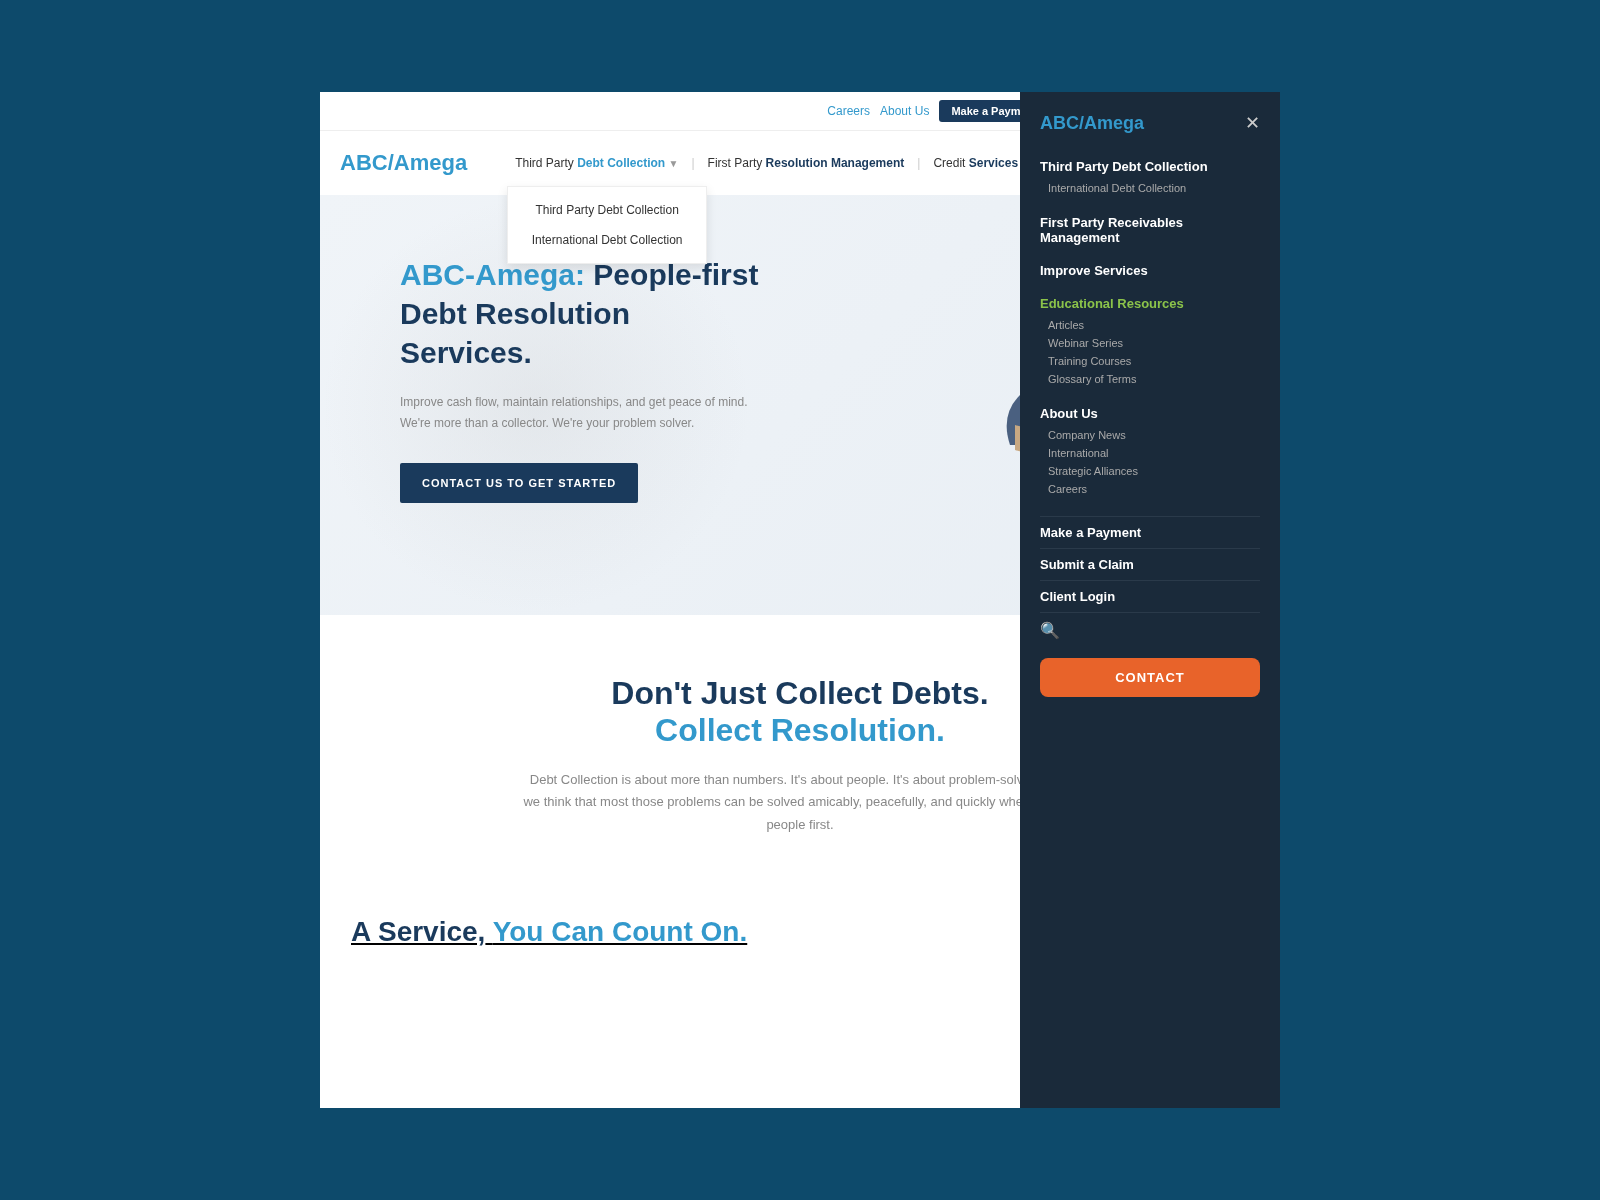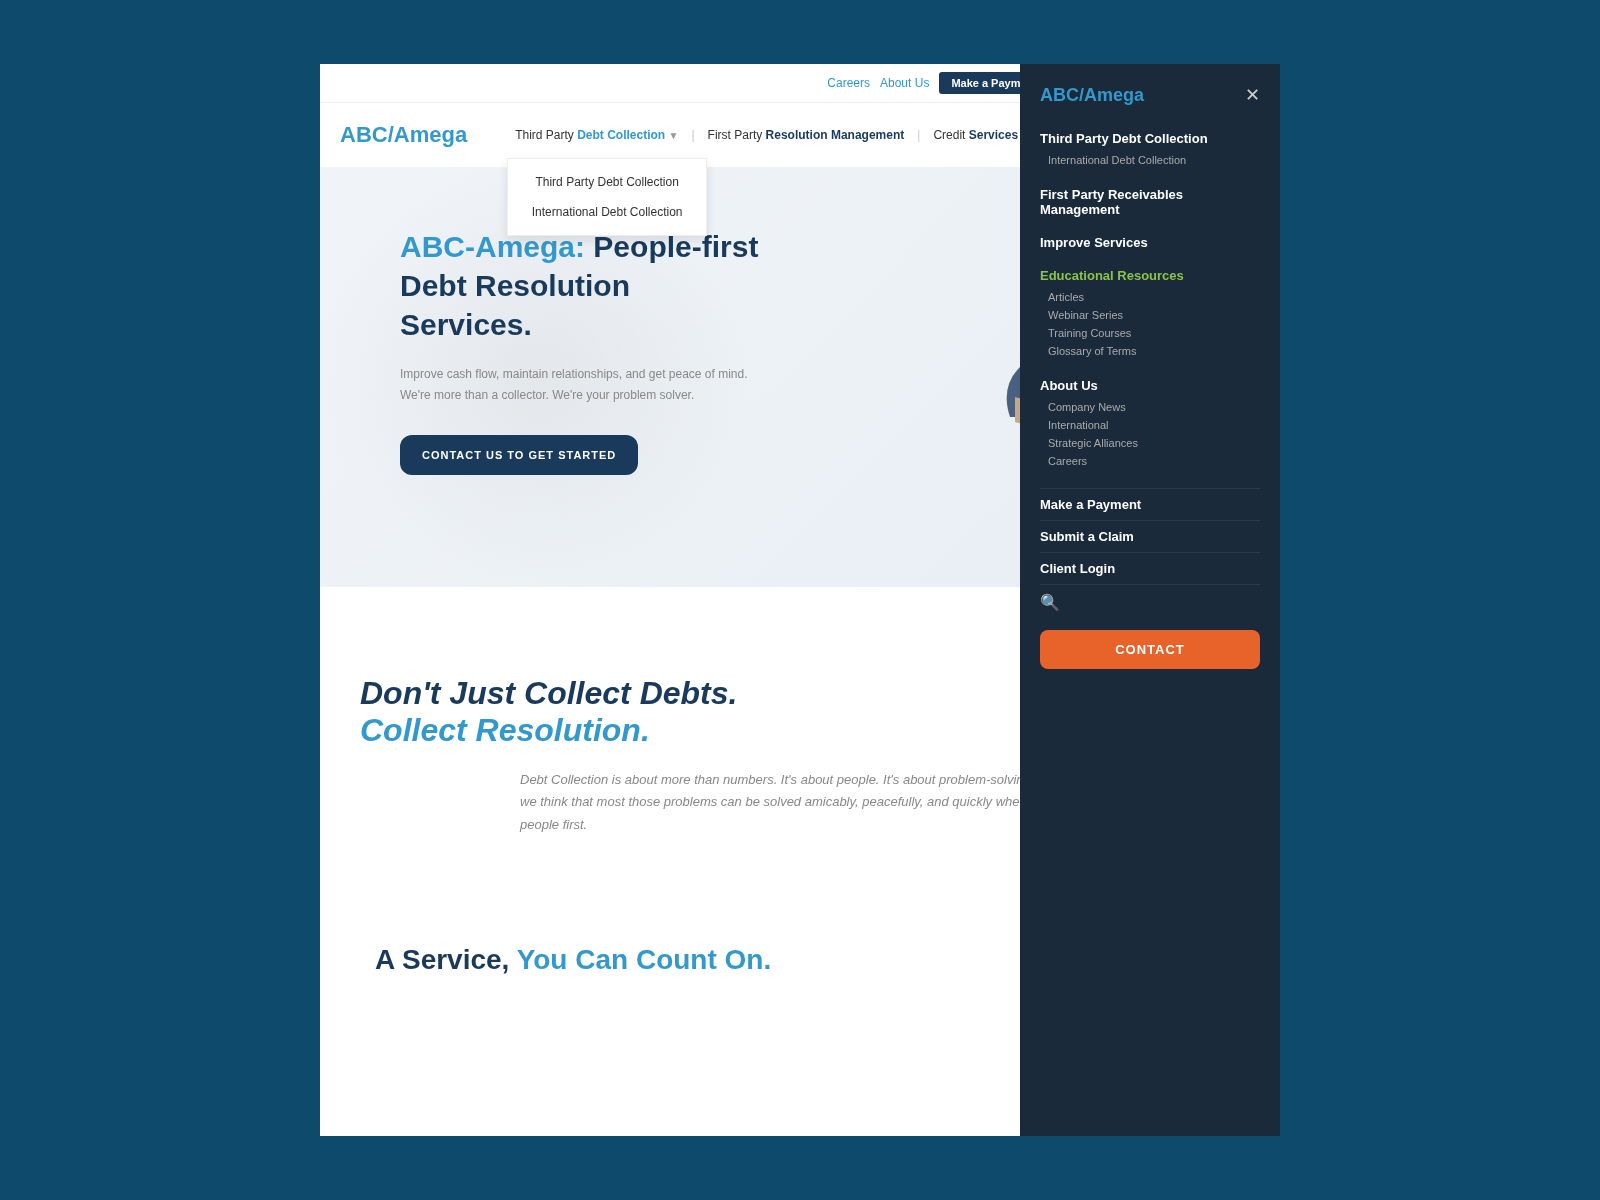--- a/index.html
+++ b/index.html
@@ -178,36 +178,36 @@
     }
     .btn-cta {
       background: #1a3a5c;
       color: #fff;
       border: none;
       padding: 14px 22px;
       font-size: 11px;
       font-weight: bold;
       cursor: pointer;
       letter-spacing: 1px;
-      border-radius: 12px;
+      border-radius: 2px;
     }
     .hero-image {
       position: absolute;
       right: 0;
       top: 0;
       width: 55%;
       height: 100%;
       overflow: hidden;
     }
 
     
     .section-collect {
-      padding: 88px 40px;
+      padding: 60px 40px;
+      text-align: center;
       background: #fff;
-      font-style: italic;
     }
     .section-collect h2 {
       font-size: 32px;
       font-weight: bold;
       color: #1a3a5c;
       margin-bottom: 5px;
     }
     .section-collect h2 .highlight {
       color: #3399cc;
       display: block;
@@ -215,22 +215,23 @@
     .section-collect p {
       font-size: 13px;
       color: #888;
       max-width: 560px;
       margin: 20px auto 0;
       line-height: 1.7;
     }
 
     
     .section-service {
-      padding: 20px 55px 20px;
+      padding: 20px 31px 20px;
       background: #fff;
+      text-decoration: underline;
     }
     .section-service h2 {
       font-size: 28px;
       font-weight: bold;
       color: #1a3a5c;
     }
     .section-service h2 .highlight {
       color: #3399cc;
     }
     .service-image-strip {

